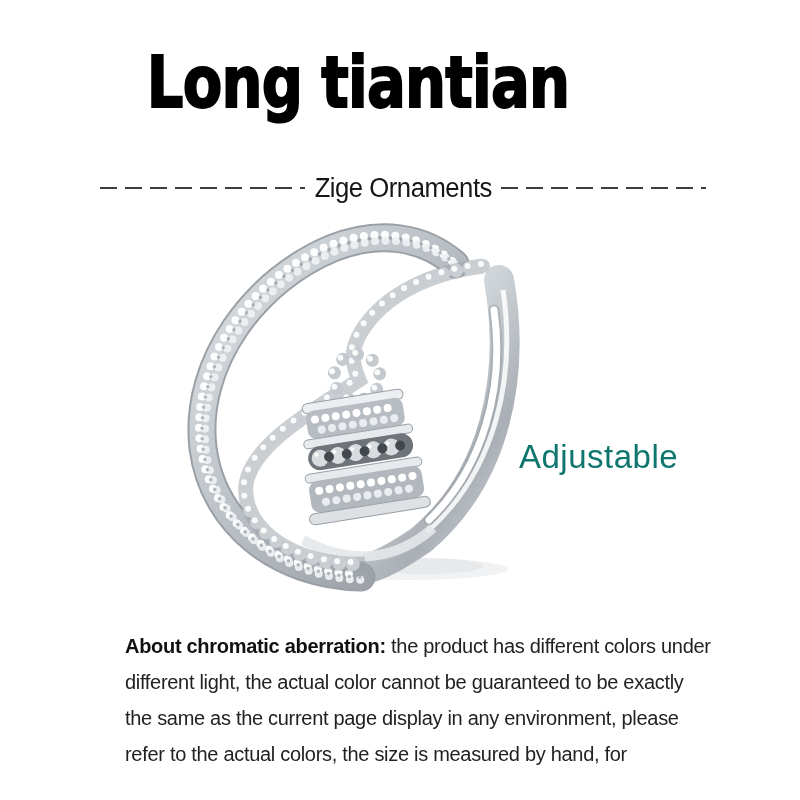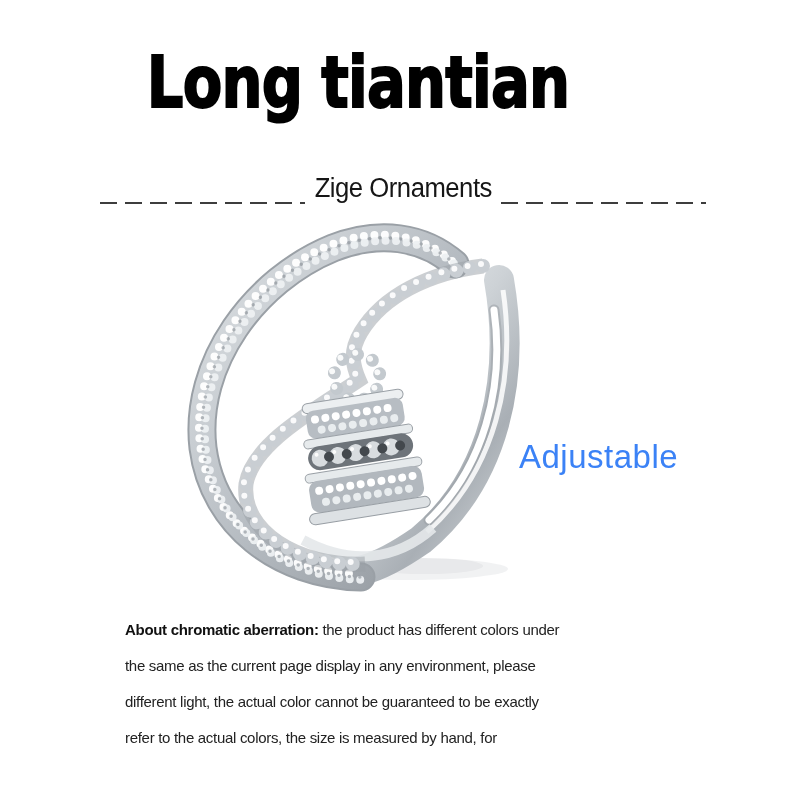--- a/index.html
+++ b/index.html
@@ -8,39 +8,39 @@
     font-family:"Liberation Sans",sans-serif;
   }
   .title{
     position:absolute;left:0;right:0;top:44px;text-align:center;
     font-family:"DejaVu Sans",sans-serif;font-weight:900;font-size:72px;line-height:76px;
     color:#000;letter-spacing:-1px;-webkit-text-stroke:2px #000;
     transform:scaleX(0.80);transform-origin:50% 50%;white-space:nowrap;
   }
   .divider{
     position:absolute;left:100px;top:172px;width:606px;height:32px;
-    display:flex;align-items:flex-end;
+    display:flex;align-items:center;
   }
   .dash{
     flex:1;height:2px;
     background:repeating-linear-gradient(90deg,#3d3d3d 0 17px,transparent 17px 25px);
   }
   .divider-label{
     font-size:27px;color:#161616;letter-spacing:-0.5px;padding:0 5px;white-space:nowrap;
     transform:scaleX(0.95);transform-origin:50% 50%;
   }
   .ring-wrap{position:absolute;left:183px;top:228px;width:350px;height:352px;}
   .ring-wrap svg{overflow:visible;display:block;}
   .adjustable{
     position:absolute;left:519px;top:438px;
-    font-size:33px;color:#3b82f6;letter-spacing:0.5px;white-space:nowrap;text-align:center;
+    font-size:33px;color:#0f766e;letter-spacing:0.5px;white-space:nowrap;text-align:center;
   }
   .disclaimer{
-    position:absolute;left:125px;top:612px;width:620px;
-    font-size:15px;line-height:36px;color:#222;letter-spacing:-0.3px;
+    position:absolute;left:125px;top:628px;width:620px;
+    font-size:20px;line-height:36px;color:#222;letter-spacing:-0.3px;
   }
   .disclaimer .line{white-space:nowrap;}
   .disclaimer .bold{font-weight:bold;color:#111;}
 </style>
 </head>
 <body>
 
 <div class="canvas">
 
   <div class="title">Long tiantian</div>
@@ -116,18 +116,18 @@
         <line x1="135" y1="268" x2="229" y2="268" stroke="#e9edef" stroke-width="8" stroke-dasharray="0 10.5" stroke-linecap="round"></line>
         <rect x="116" y="278" width="122" height="11" rx="5.5" fill="#dde1e4" stroke="#989ea4" stroke-width="1"></rect>
       </g>
     </svg>
   </div>
 
   <div class="adjustable">Adjustable</div>
 
   <div class="disclaimer">
     <div class="line"><span class="bold">About chromatic aberration:</span><span> the product has different colors under</span></div>
+    <div class="line">different light, the actual color cannot be guaranteed to be exactly</div>
     <div class="line">the same as the current page display in any environment, please</div>
-    <div class="line">different light, the actual color cannot be guaranteed to be exactly</div>
     <div class="line">refer to the actual colors, the size is measured by hand, for</div>
   </div>
 
 </div>
 
 </body></html>

